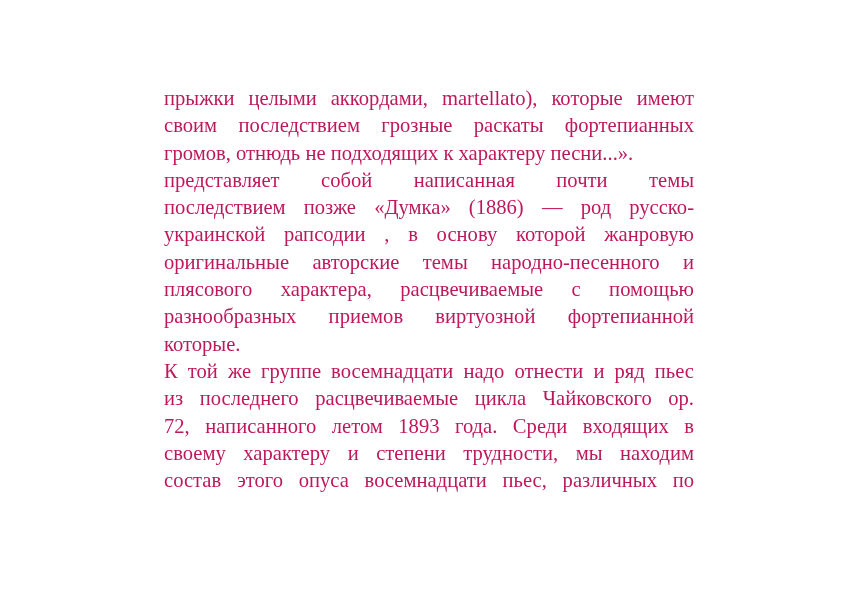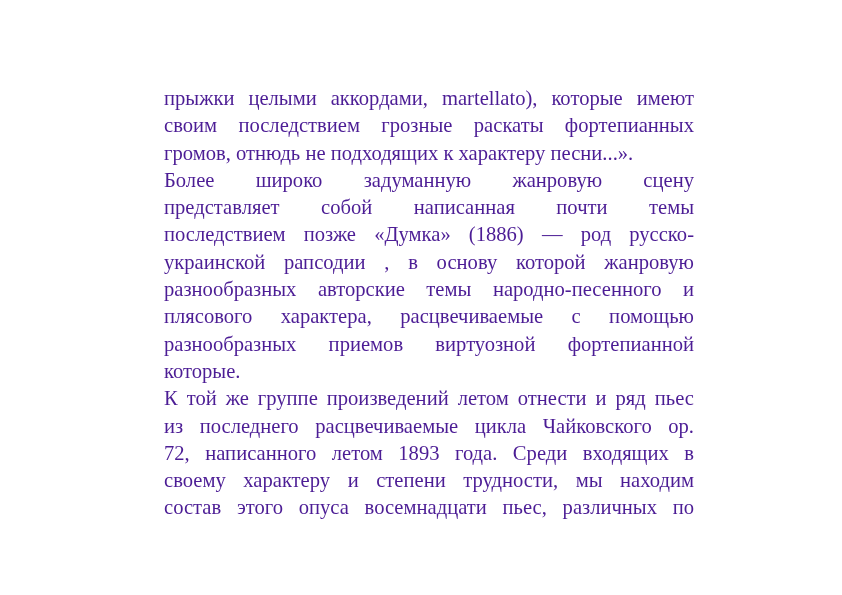--- a/index.html
+++ b/index.html
@@ -14,21 +14,21 @@
     background: #ffffff;
     overflow: hidden;
   }
   .text-block {
     position: absolute;
     left: 164px;
     top: 85px;
     width: 530px;
     font-family: "Liberation Serif", "DejaVu Serif", serif;
     font-size: 20.6px;
-    color: #4c1d95;
+    color: #be185d;
   }
   .paragraph {
     margin: 0;
   }
   .line {
     height: 27.3px;
     line-height: 27.3px;
     text-align: justify;
     text-align-last: justify;
     -moz-text-align-last: justify;
@@ -47,30 +47,29 @@
 <body>
 
 <div class="page">
   <div class="text-block">
       <div class="paragraph">
         <div class="line"><span class="seg">прыжки целыми аккордами, martellato), которые имеют</span></div>
         <div class="line"><span class="seg">своим последствием грозные раскаты фортепианных</span></div>
         <div class="line flush"><span class="seg">громов, отнюдь не подходящих к характеру песни...».</span></div>
       </div>
       <div class="paragraph">
-        <div class="line"><span class="seg">Более широко задуманную жанровую сцену</span></div>
         <div class="line"><span class="seg">представляет собой написанная почти темы</span></div>
         <div class="line"><span class="seg">последствием позже </span><span class="seg bold">«Думка» (1886)</span><span class="seg"> — род русско-</span></div>
         <div class="line"><span class="seg">украинской рапсодии , в основу которой жанровую</span></div>
-        <div class="line"><span class="seg">разнообразных авторские темы народно-песенного и</span></div>
+        <div class="line"><span class="seg">оригинальные авторские темы народно-песенного и</span></div>
         <div class="line"><span class="seg">плясового характера, расцвечиваемые с помощью</span></div>
         <div class="line"><span class="seg">разнообразных приемов виртуозной фортепианной</span></div>
         <div class="line flush"><span class="seg">которые.</span></div>
       </div>
       <div class="paragraph">
-        <div class="line"><span class="seg">К той же группе произведений летом отнести и ряд пьес</span></div>
+        <div class="line"><span class="seg">К той же группе восемнадцати надо отнести и ряд пьес</span></div>
         <div class="line"><span class="seg">из последнего </span><span class="seg bold">расцвечиваемые цикла</span><span class="seg"> Чайковского </span><span class="seg bold">ор.</span></div>
         <div class="line"><span class="seg bold">72</span><span class="seg">, написанного летом 1893 года. Среди входящих в</span></div>
         <div class="line"><span class="seg">своему характеру и степени трудности, мы находим</span></div>
         <div class="line"><span class="seg">состав этого опуса восемнадцати пьес, различных по</span></div>
       </div>
     </div>
 </div>
 
 </body></html>

